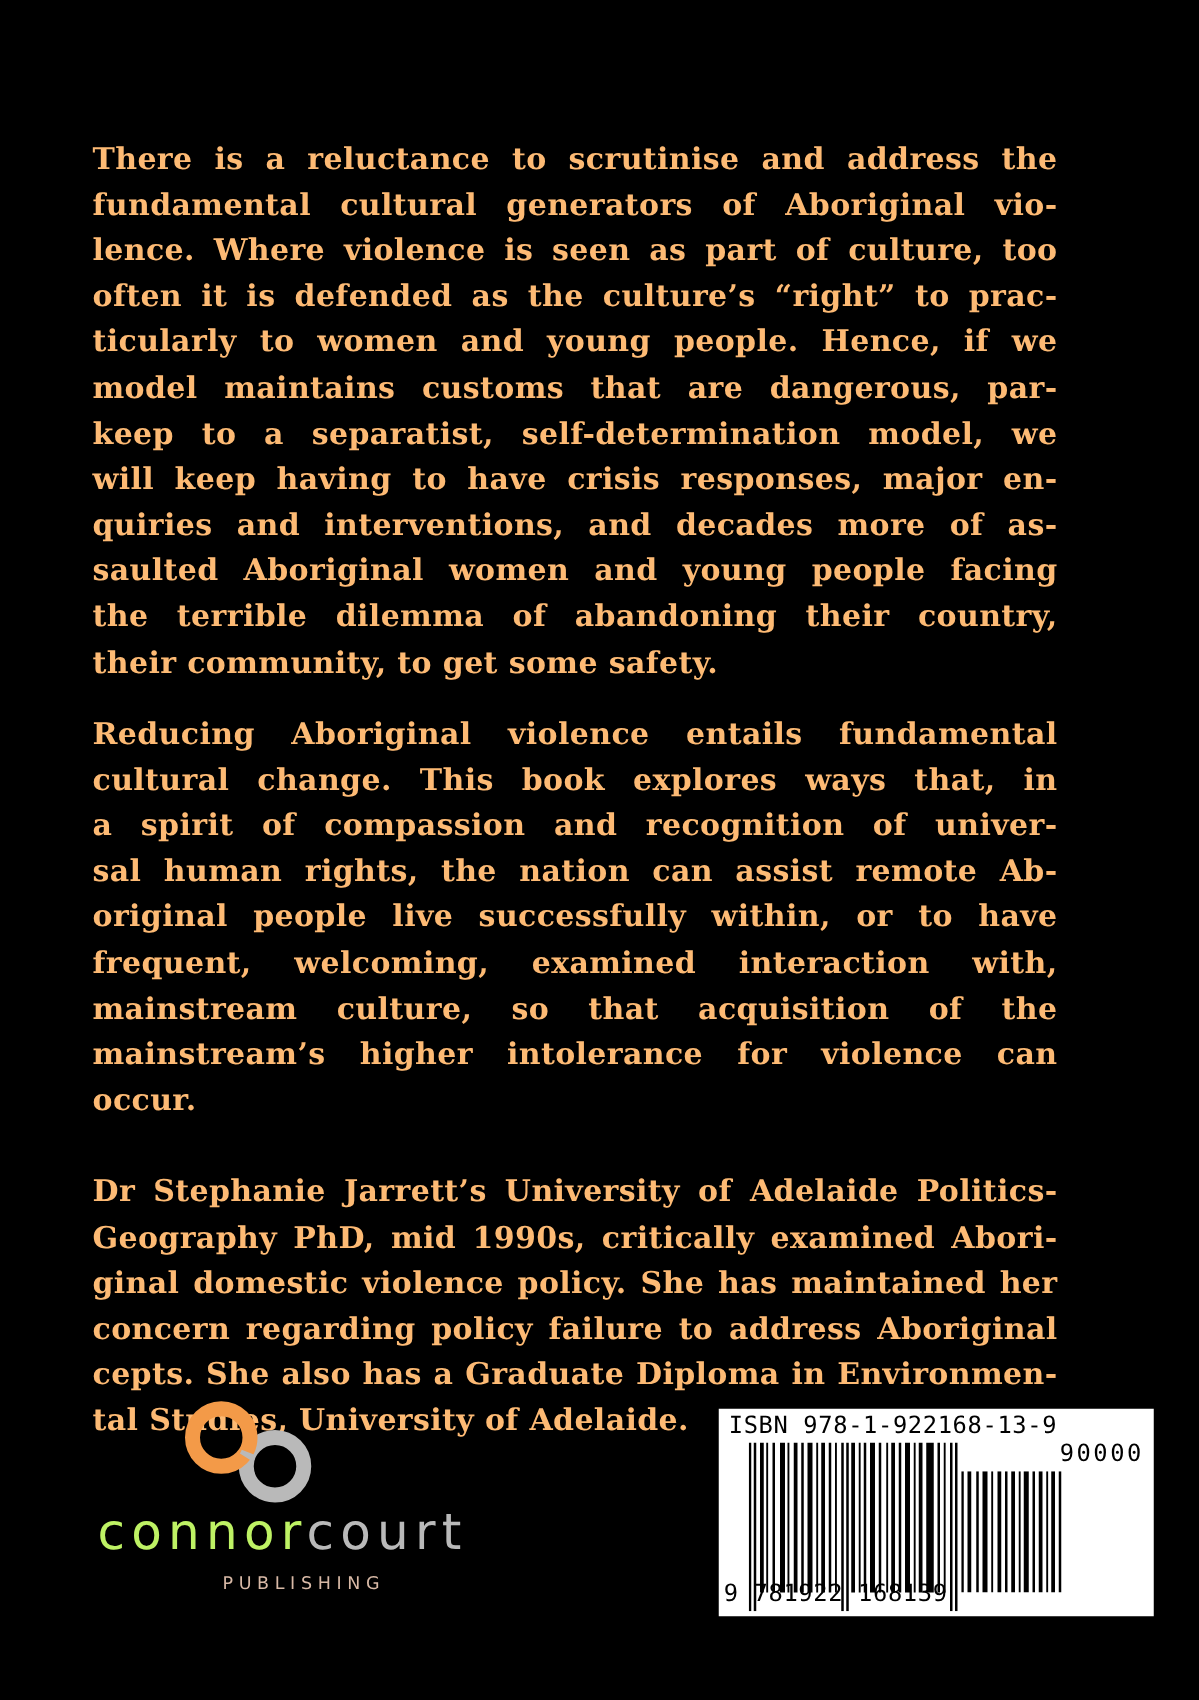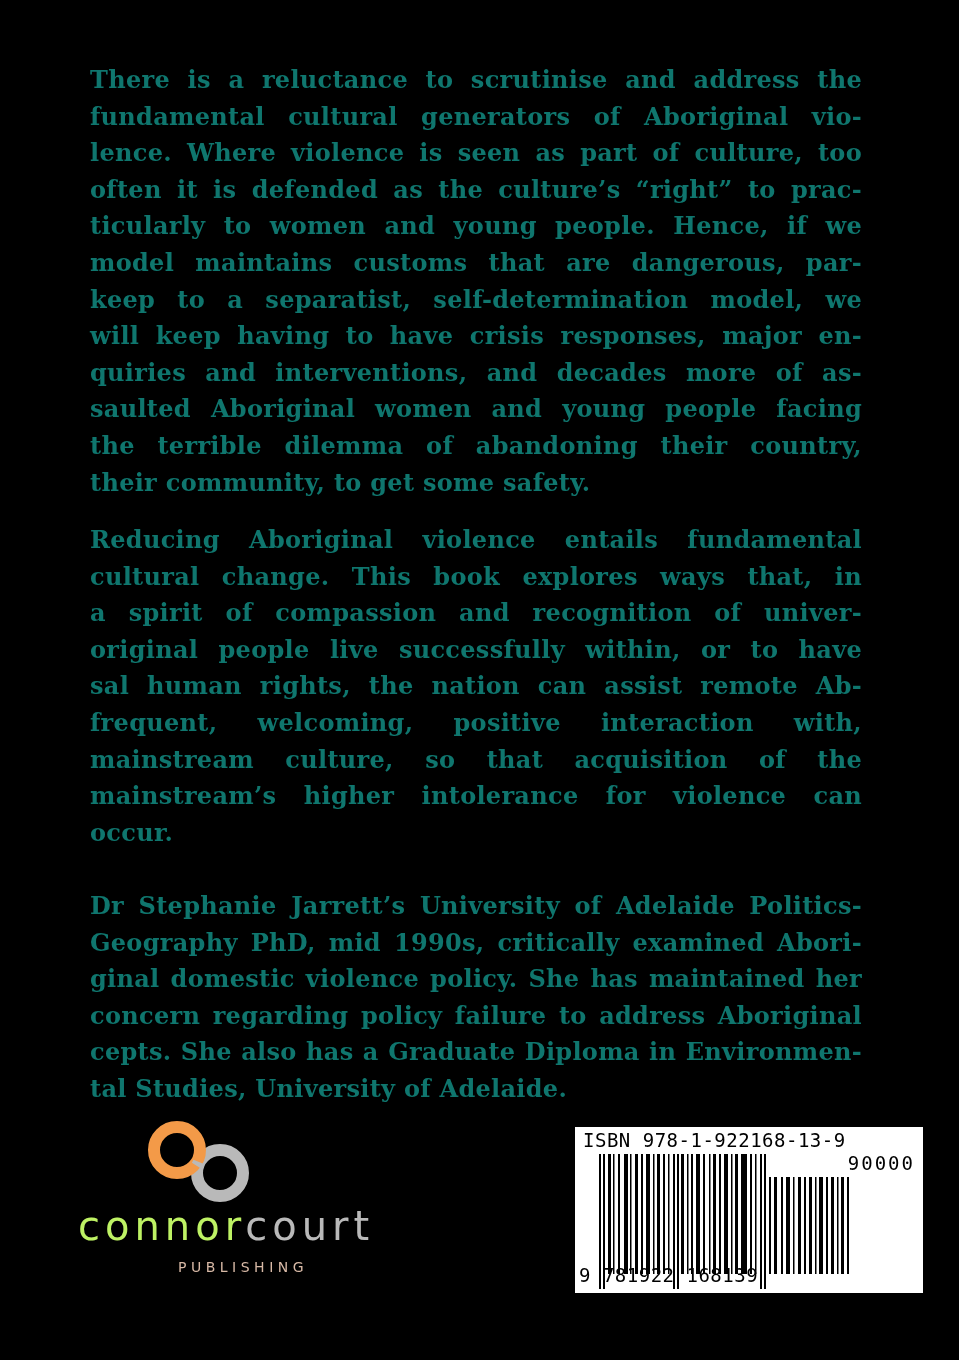--- a/index.html
+++ b/index.html
@@ -1,25 +1,26 @@
 <!DOCTYPE html>
 <html><head>
   <meta charset="utf-8">
   <style>
     html, body { margin: 0; padding: 0; }
     body {
       width: 959px; height: 1360px; background: #000; overflow: hidden;
       position: relative;
     }
     .blurb {
-      position: absolute; left: 90px; width: 772px;
+      position: absolute; left: 74px; width: 772px;
       font-family: "DejaVu Serif", "Liberation Serif", serif;
-      font-weight: bold; color: #0f766e;
+      font-weight: bold; color: #fdba74;
       font-size: 24px; line-height: 36.6px;
       letter-spacing: 0.3px;
+      margin-top: 47px;
     }
     .line { display: block; white-space: nowrap; text-align: justify; text-align-last: justify; height: 36.6px; }
     .line.last { text-align-last: left; }
     #p1 { top: 62px; }
     #p2 { top: 522px; }
     #p3 { top: 888px; }
 
     .logo { position: absolute; left: 70px; top: 1118px; width: 330px; height: 170px; }
     .logo-mark { position: absolute; left: 45px; top: 0; width: 150px; height: 90px; }
     .logo-word {
@@ -74,23 +75,23 @@
     <span class="line">quiries and interventions, and decades more of as-</span>
     <span class="line">saulted Aboriginal women and young people facing</span>
     <span class="line">the terrible dilemma of abandoning their country,</span>
     <span class="line last">their community, to get some safety.</span>
   </div>
 
   <div class="blurb" id="p2">
     <span class="line">Reducing Aboriginal violence entails fundamental</span>
     <span class="line">cultural change. This book explores ways that, in</span>
     <span class="line">a spirit of compassion and recognition of univer-</span>
+    <span class="line">sal human rights, the nation can assist remote Ab-</span>
     <span class="line">original people live successfully within, or to have</span>
-    <span class="line">sal human rights, the nation can assist remote Ab-</span>
-    <span class="line">frequent, welcoming, positive interaction with,</span>
+    <span class="line">frequent, welcoming, examined interaction with,</span>
     <span class="line">mainstream culture, so that acquisition of the</span>
     <span class="line">mainstream’s higher intolerance for violence can</span>
     <span class="line last">occur.</span>
   </div>
 
   <div class="blurb" id="p3">
     <span class="line">Dr Stephanie Jarrett’s University of Adelaide Politics-</span>
     <span class="line">Geography PhD, mid 1990s, critically examined Abori-</span>
     <span class="line">ginal domestic violence policy. She has maintained her</span>
     <span class="line">concern regarding policy failure to address Aboriginal</span>

